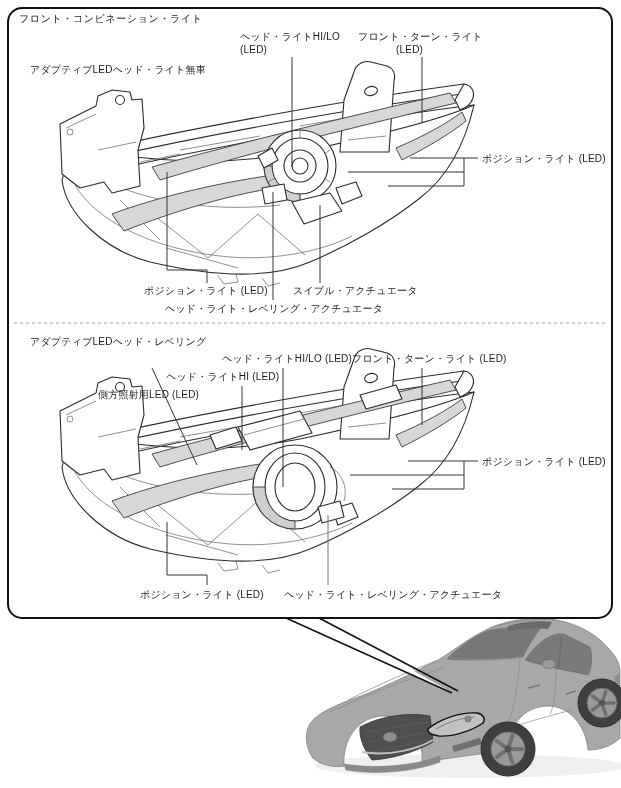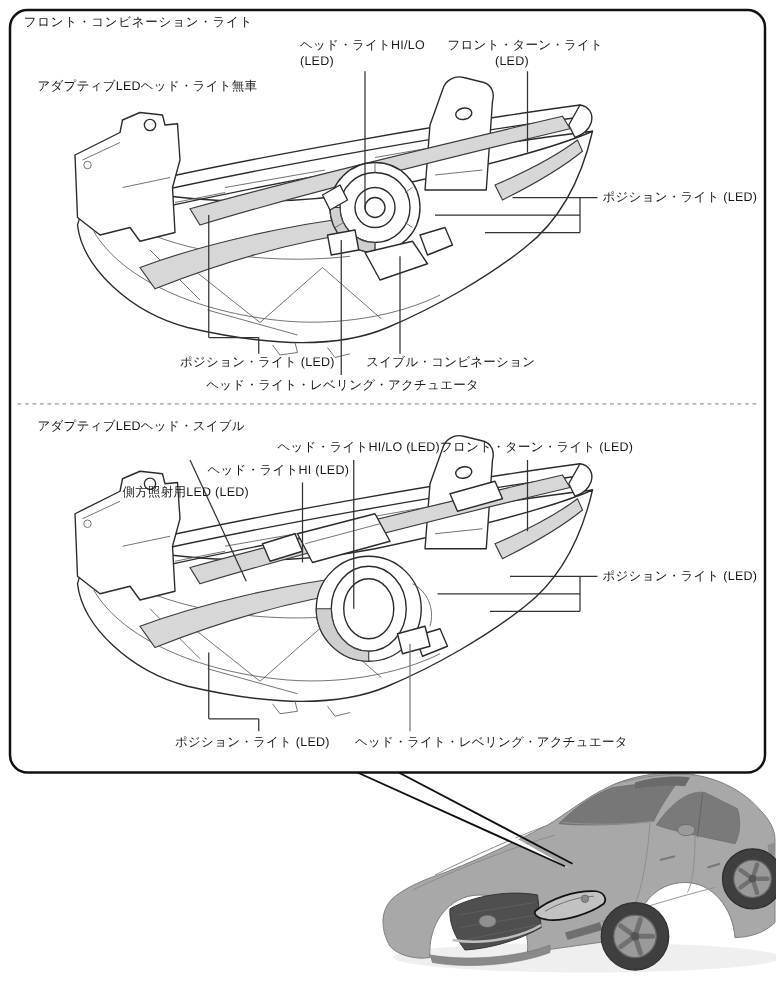--- a/index.html
+++ b/index.html
@@ -220,24 +220,24 @@
 
 <div class="lbl title" style="left:19px; top:12px;">フロント・コンビネーション・ライト</div>
 
 <div class="lbl" style="left:30px;  top:31px;margin-top:32px;">アダプティブLEDヘッド・ライト無車</div>
 <div class="lbl" style="left:240px; top:30px;text-align:center;">ヘッド・ライトHI/LO</div>
 <div class="lbl" style="left:240px; top:43px;">(LED)</div>
 <div class="lbl" style="left:358px; top:30px;text-align:center;">フロント・ターン・ライト</div>
 <div class="lbl" style="left:396px; top:43px;">(LED)</div>
 <div class="lbl" style="left:482px; top:152px;">ポジション・ライト (LED)</div>
 <div class="lbl" style="left:144px; top:284px;">ポジション・ライト (LED)</div>
-<div class="lbl" style="left:293px; top:284px;">スイブル・コンビネーション</div>
+<div class="lbl" style="left:293px; top:284px;">スイブル・アクチュエータ</div>
 <div class="lbl" style="left:165px; top:302px;">ヘッド・ライト・レベリング・アクチュエータ</div>
 
-<div class="lbl" style="left:30px;  top:335px;">アダプティブLEDヘッド・スイブル</div>
+<div class="lbl" style="left:30px;  top:335px;">アダプティブLEDヘッド・レベリング</div>
 <div class="lbl" style="left:98px;  top:352px;margin-top:36px;">側方照射用LED (LED)</div>
 <div class="lbl" style="left:222px; top:352px;text-align:right;">ヘッド・ライトHI/LO (LED)</div>
 <div class="lbl" style="left:352px; top:352px;">フロント・ターン・ライト (LED)</div>
 <div class="lbl" style="left:166px; top:370px;">ヘッド・ライトHI (LED)</div>
 <div class="lbl" style="left:482px; top:455px;">ポジション・ライト (LED)</div>
 <div class="lbl" style="left:140px; top:588px;">ポジション・ライト (LED)</div>
 <div class="lbl" style="left:284px; top:588px;">ヘッド・ライト・レベリング・アクチュエータ</div>
 
 </div>
 

